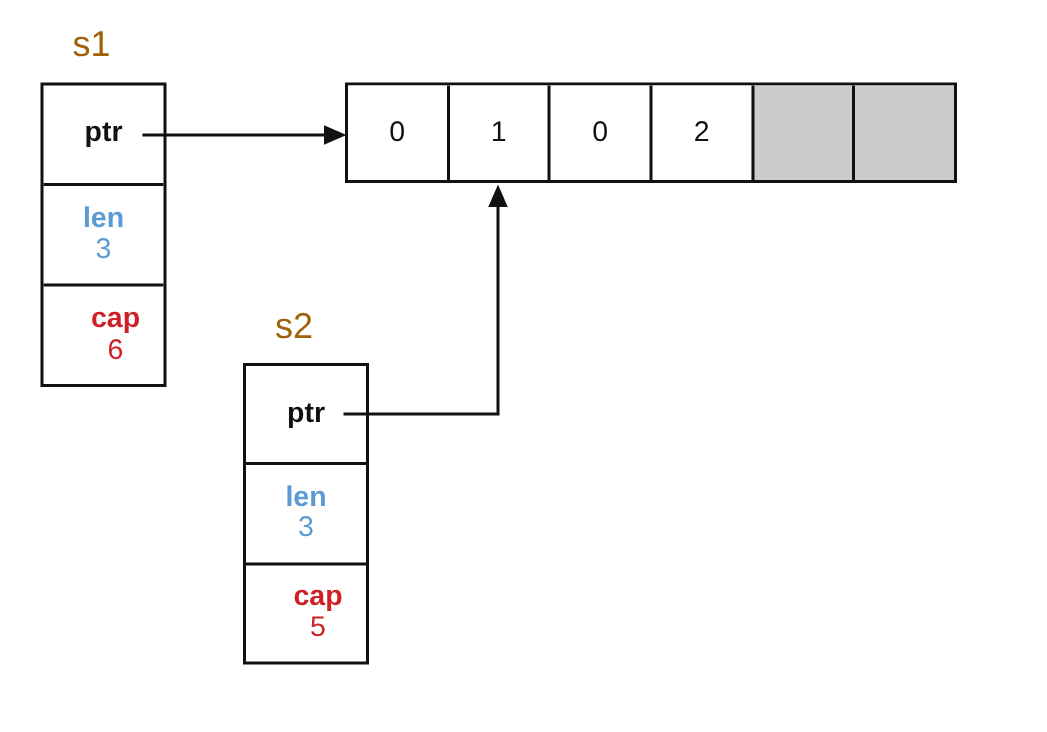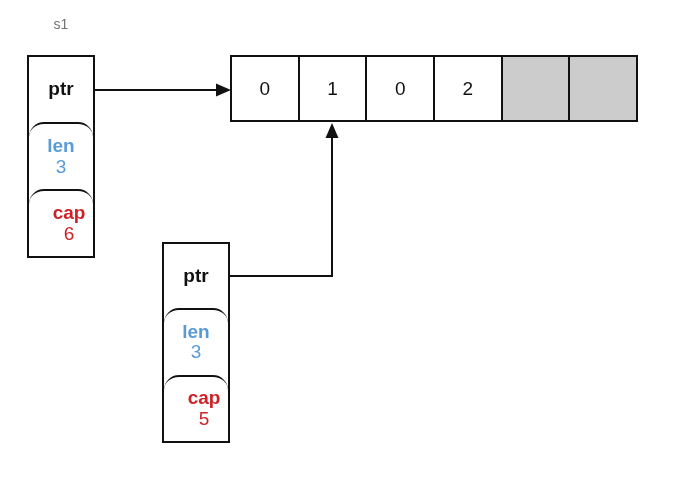--- a/index.html
+++ b/index.html
@@ -3,32 +3,32 @@
 <meta charset="utf-8">
 <style>
   html, body { margin: 0; padding: 0; background: #ffffff; }
   #canvas {
     position: relative; width: 698px; height: 488px;
     background: #ffffff; overflow: hidden;
     font-family: "Liberation Sans", sans-serif; color: #111;
   }
   .struct-label {
     position: absolute; width: 68px; text-align: center;
-    font-size: 14px; color: #737373;
+    font-size: 24px; color: #a16207;
   }
   .struct {
-    position: absolute; width: 68px; box-sizing: border-box;
+    position: absolute; width: 84px; box-sizing: border-box;
     display: flex; flex-direction: column;
     border: 2px solid #111; background: #ffffff;
   }
   .scell {
     flex: 1; display: flex; flex-direction: column;
     align-items: center; justify-content: center; line-height: 1.08;
   }
-  .scell + .scell { border-top: 2px solid #111; border-radius: 15px; }
+  .scell + .scell { border-top: 2px solid #111; }
   .ptr-label { font-weight: bold; font-size: 19px; color: #111; }
   .f-label { font-weight: bold; font-size: 19px; }
   .f-value { font-size: 19px; }
   .len-text { color: var(--c-len, #5B9BD5); }
   .cap-text { color: var(--c-cap, #CE2127); margin-left: 16px; }
   #s1-label { left: 27px; top: 16px; }
   #s1-box   { left: 27px; top: 55px; height: 203px; }
   #s2-label { left: 162px; top: 204px; }
   #s2-box   { left: 162px; top: 242px; height: 201px; }
   #array {
@@ -70,20 +70,21 @@
 
   <div id="array">
     <div class="acell" data-state="used">0</div>
     <div class="acell" data-state="used">1</div>
     <div class="acell" data-state="used">0</div>
     <div class="acell" data-state="used">2</div>
     <div class="acell" data-state="unused"></div>
     <div class="acell" data-state="unused"></div>
   </div>
 
+  <div class="struct-label" id="s2-label">s2</div>
 
   <div class="struct" id="s2-box">
     <div class="scell">
       <span class="ptr-label">ptr</span>
     </div>
     <div class="scell">
       <span class="f-label len-text">len</span>
       <span class="f-value len-text">3</span>
     </div>
     <div class="scell">

